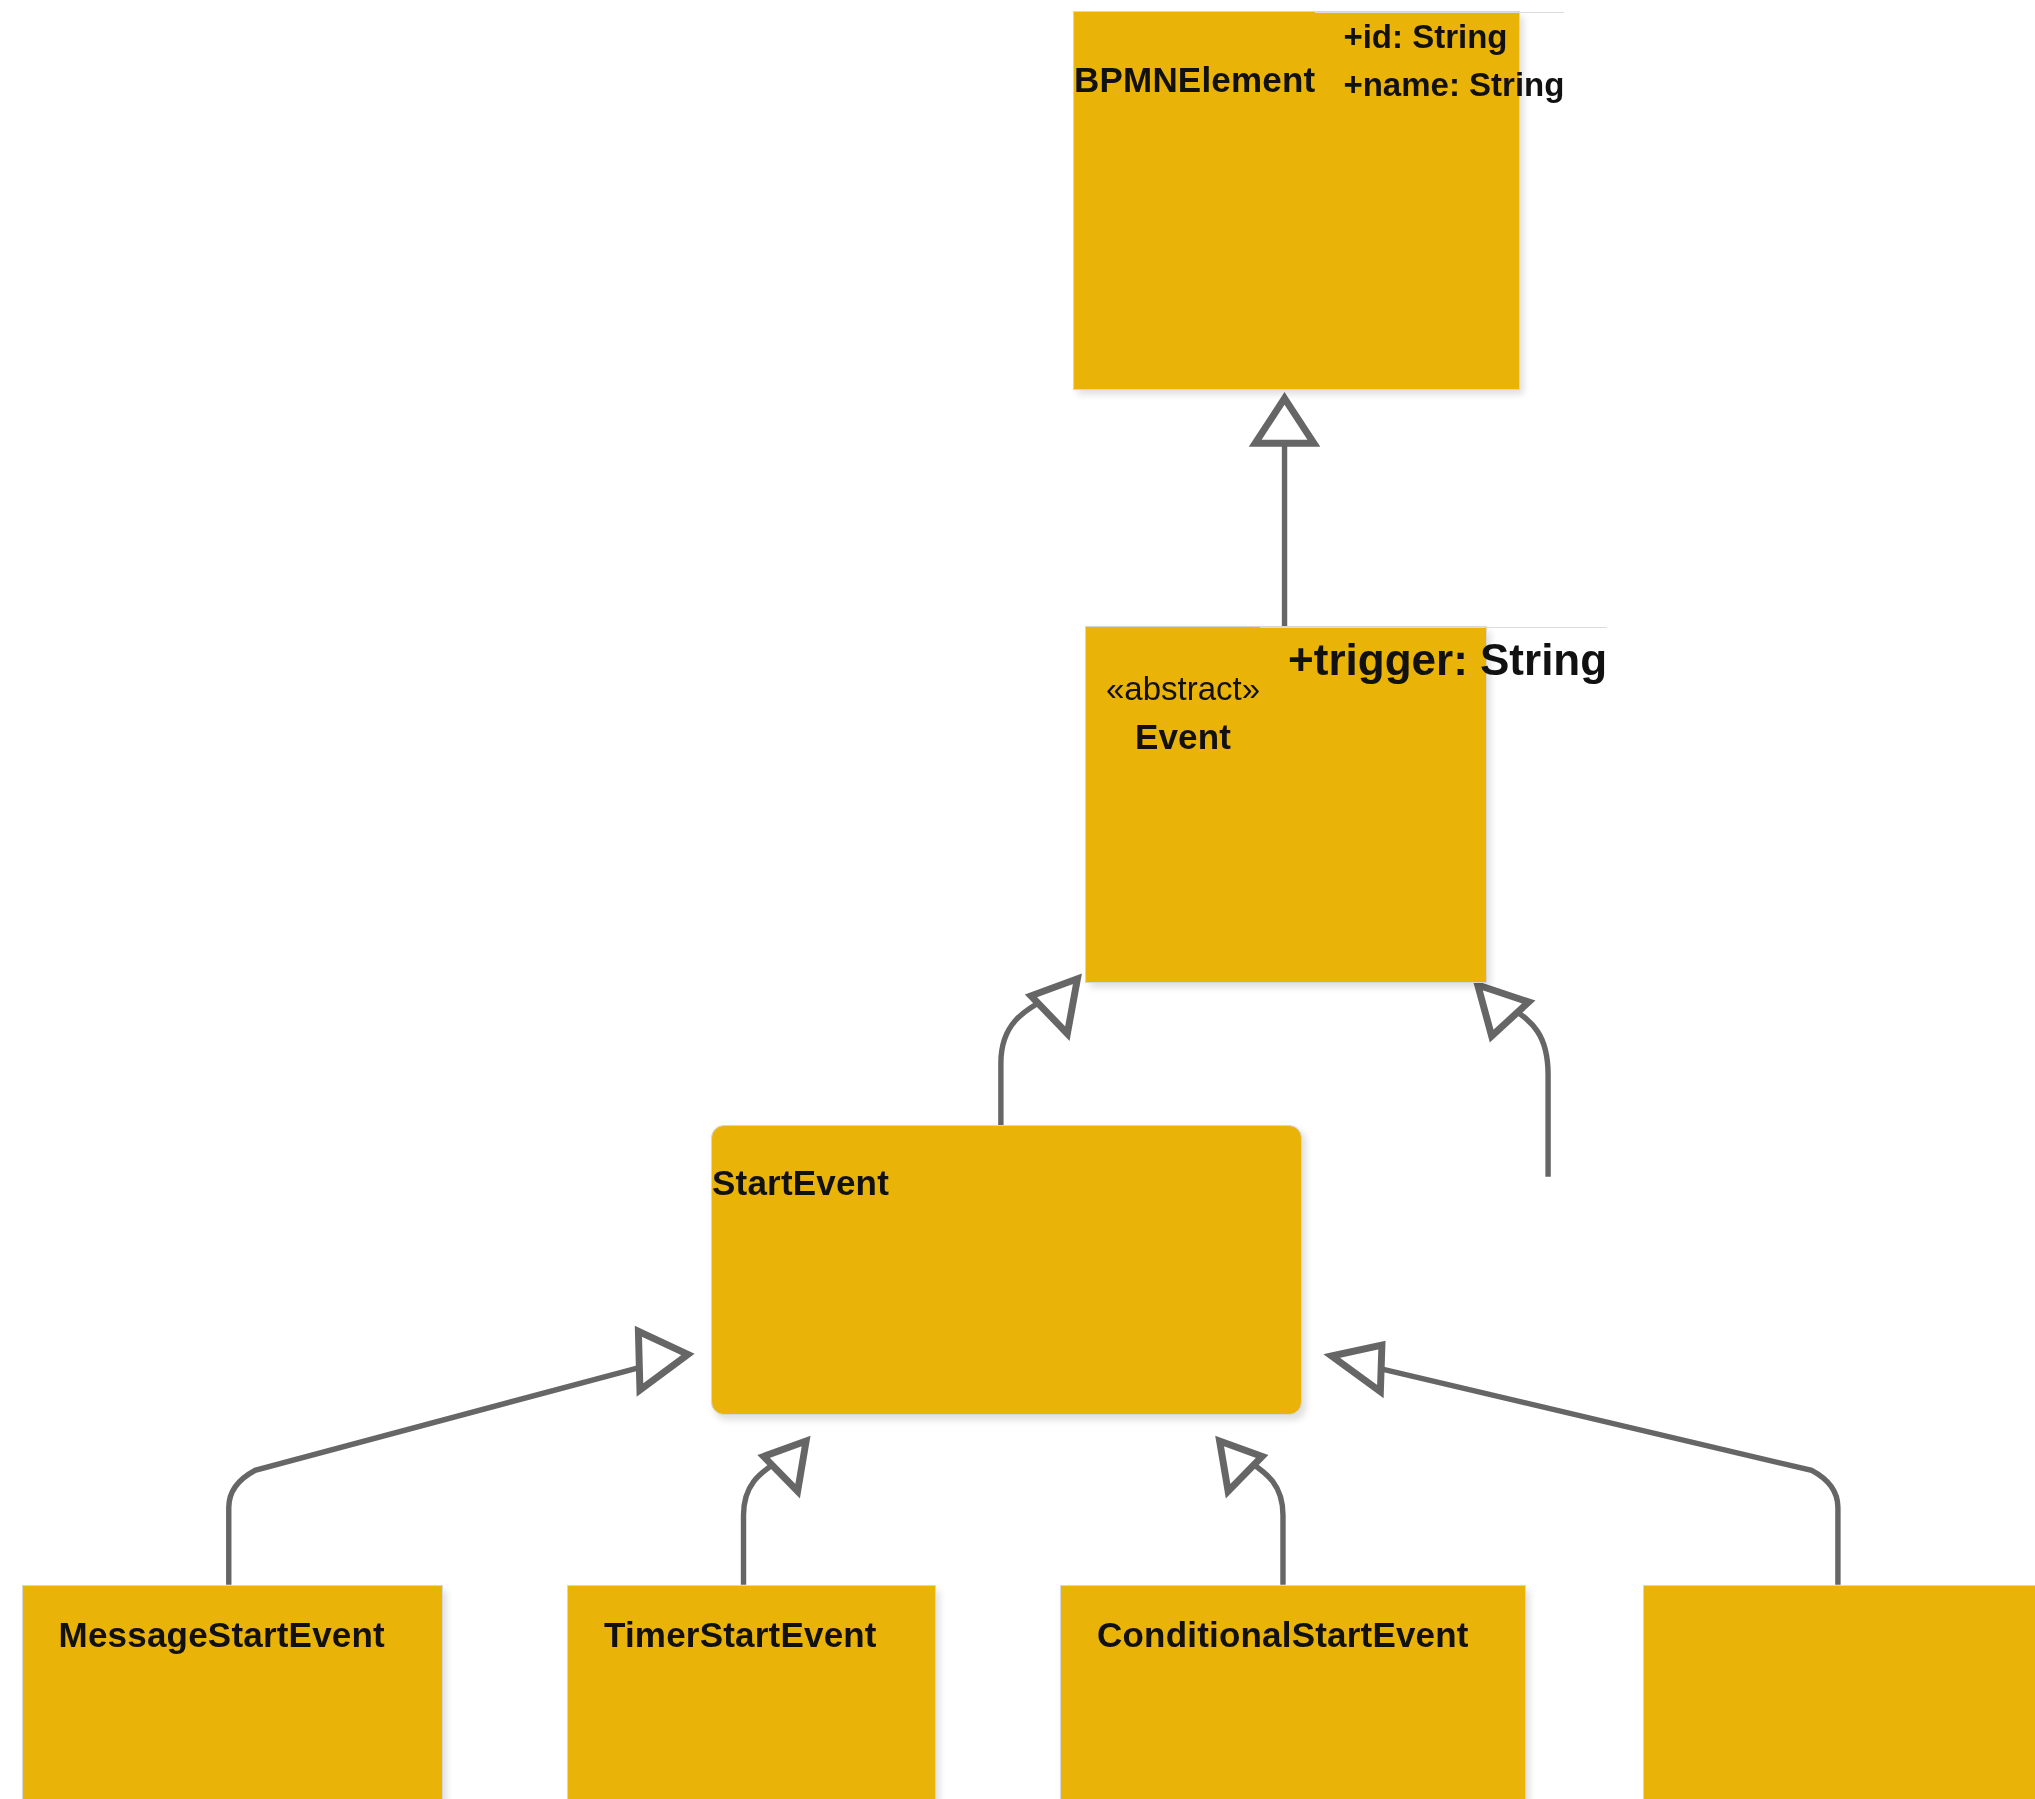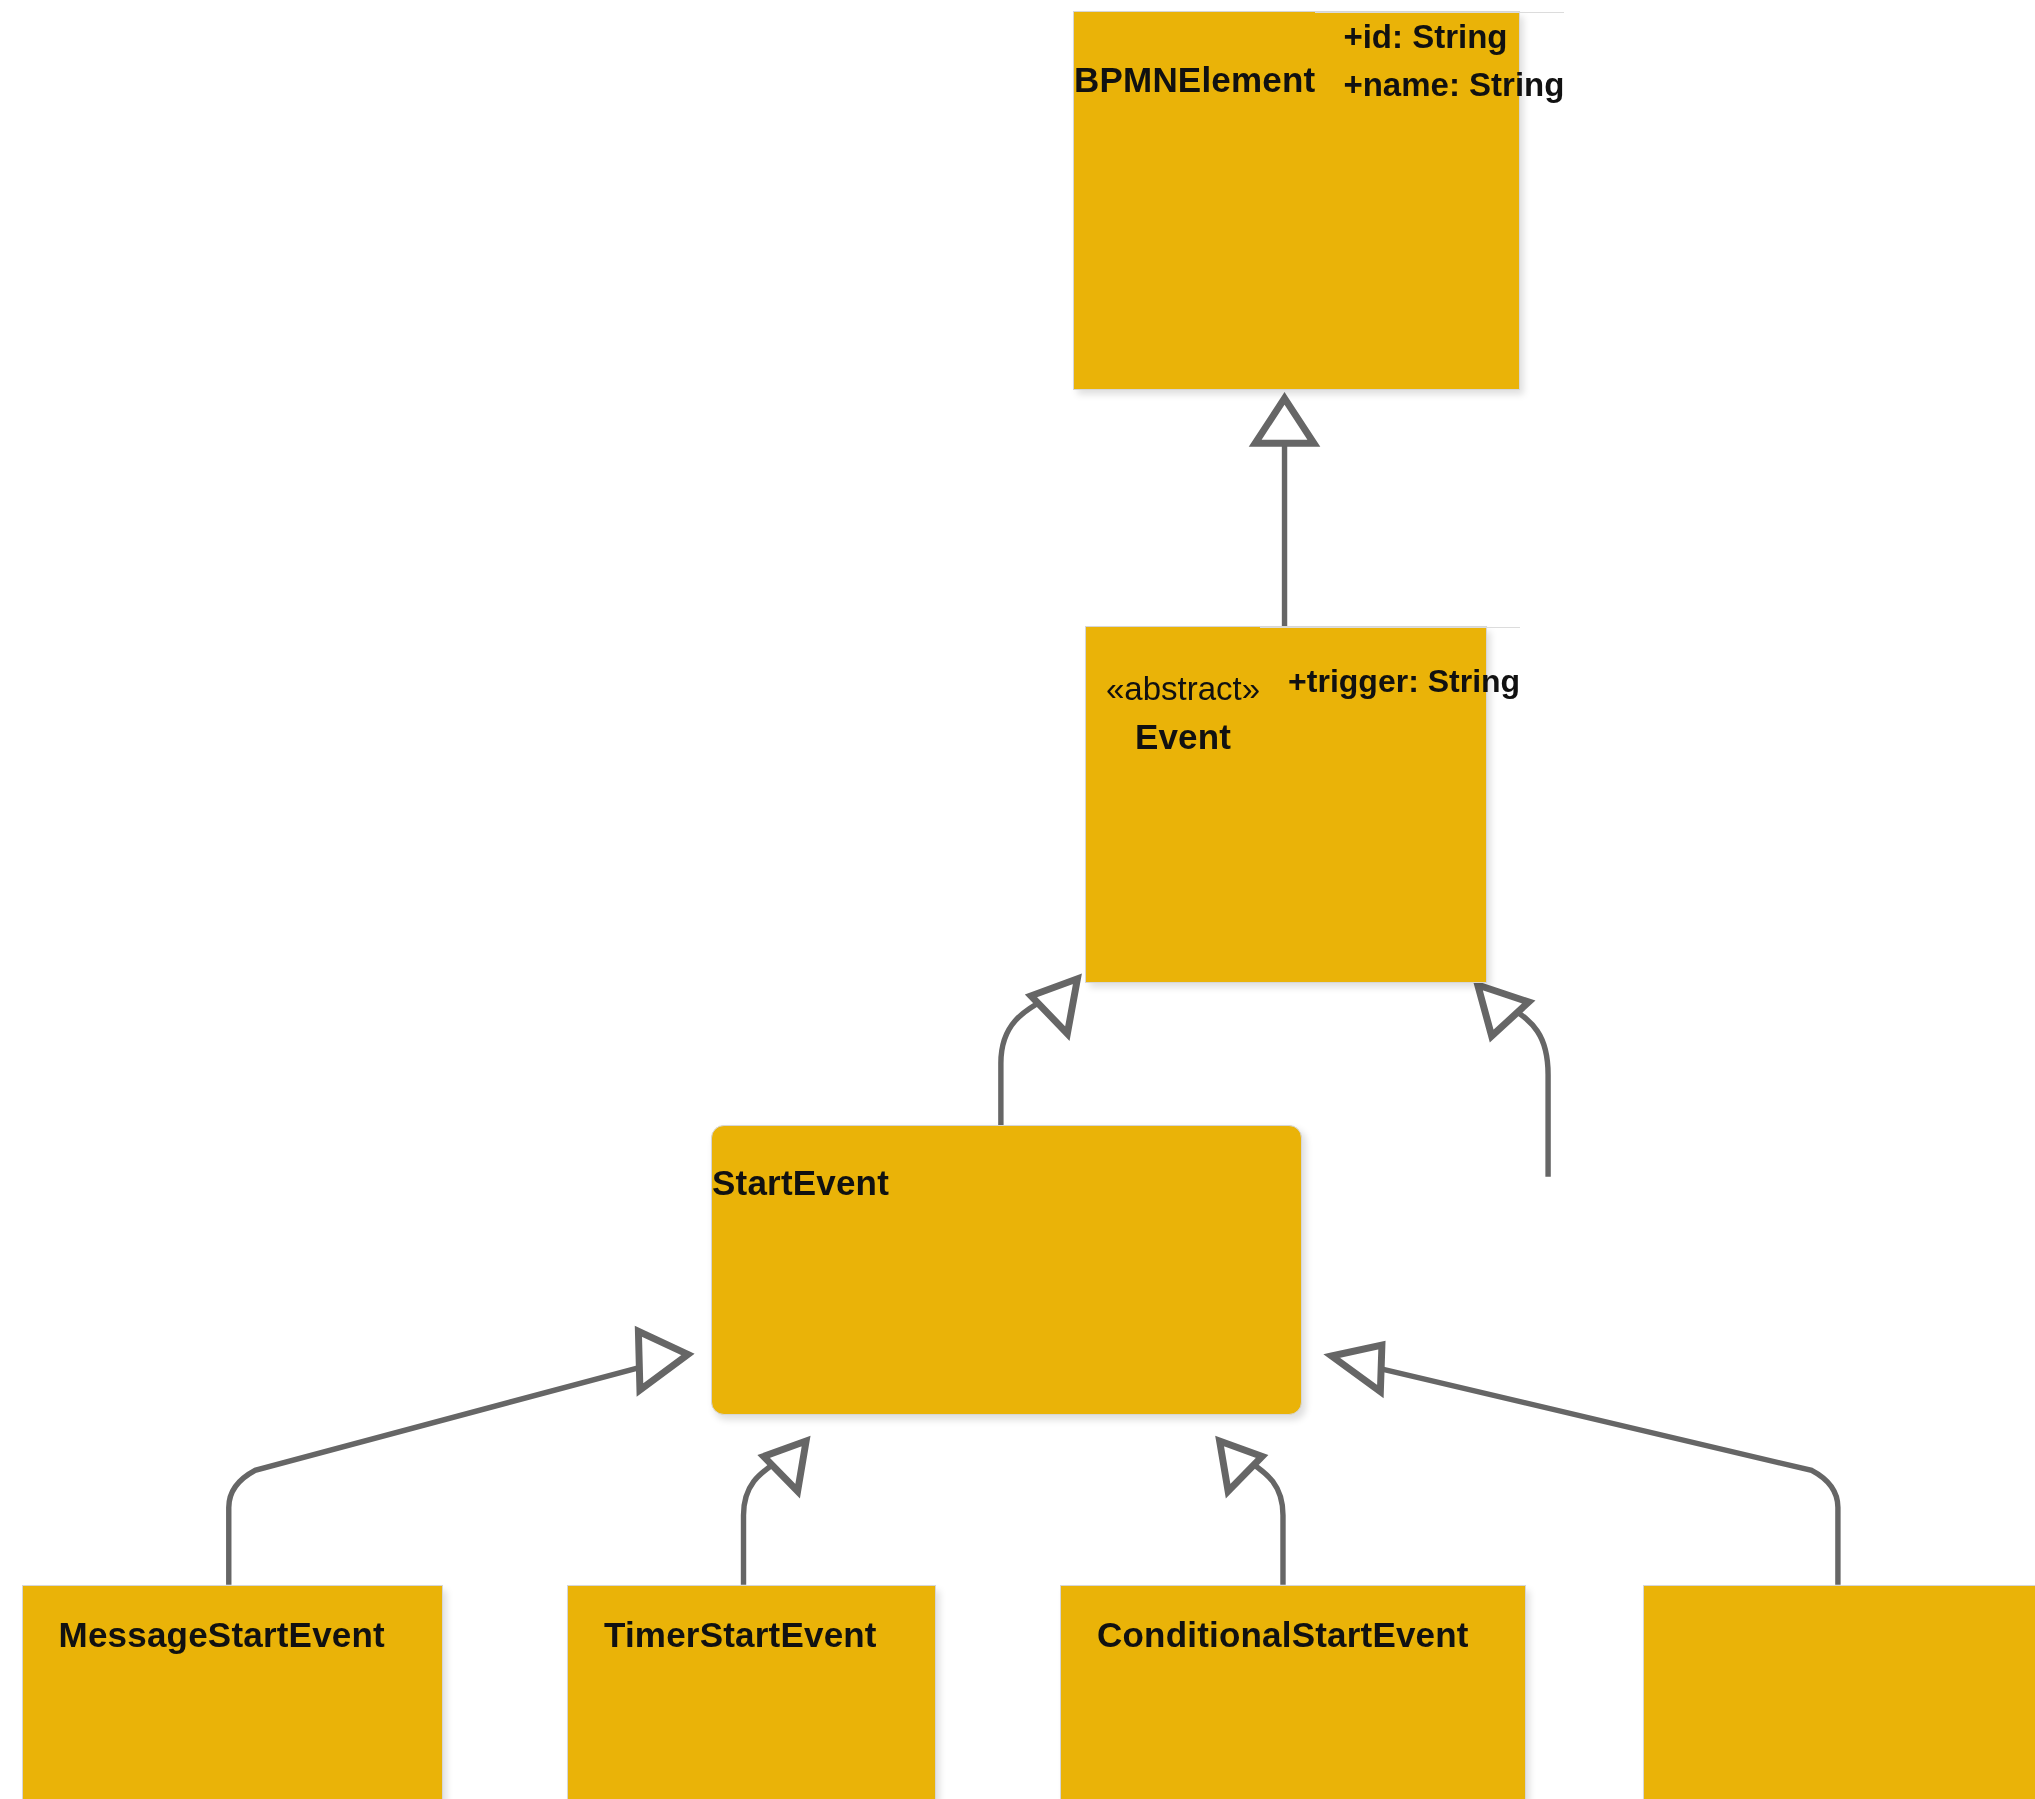--- a/index.html
+++ b/index.html
@@ -84,21 +84,21 @@
   #node-bpmnelement .attr { font-size: 33px; }
 
   #node-event {
     left: 1085px; top: 626px;  width: 402px;  height: 357px; padding-left: 20px;
   }
   #node-event .c-name  { height: 172px; }
   #node-event .c-attrs { height: 113px; padding-left: 28px; }
   #node-event .c-ops   { height: 70px; }
   #node-event .stereotype { font-size: 33px; margin-bottom: 7.7px; }
   #node-event .class-name { font-size: 35px; }
-  #node-event .attr { font-size: 32px; margin-top: 30px; }
+  #node-event .attr { font-size: 44px; }
 
   #node-startevent {
     left: 711px;  top: 1125px; width: 591px;  height: 290px; border-radius: 13px;
   }
   #node-startevent .c-name  { height: 114px; }
   #node-startevent .c-attrs { height: 114px; }
   #node-startevent .c-ops   { height: 58px; }
   #node-startevent .class-name { font-size: 35px; }
 
   #node-endevent {

